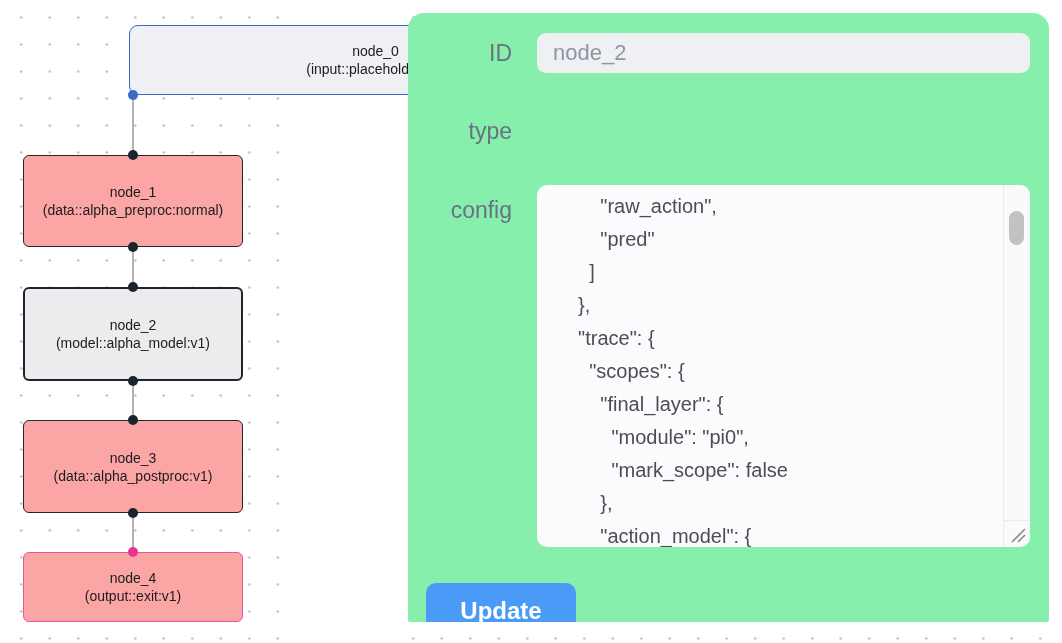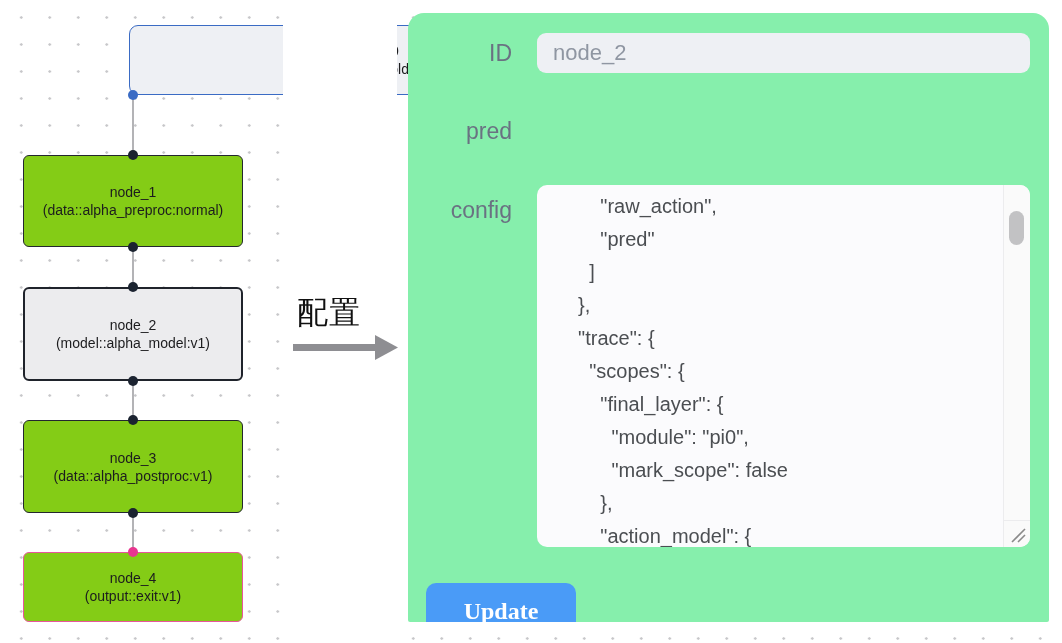--- a/index.html
+++ b/index.html
@@ -8,21 +8,21 @@
   .stage { position:relative; width:1062px; height:643px; background:#ffffff; overflow:hidden; }
 
   
   .dot-grid { position:absolute; top:0; height:643px;
     background-image: radial-gradient(circle, #c7c7ca 1.1px, transparent 1.5px);
     background-size: 28.5px 27px; }
   .dot-grid.left  { left:0;   width:282px; background-position: 7px 4px; }
   .dot-grid.right { left:397px; width:665px; background-position: 2px 4px; }
 
   
-  .node { position:absolute; left:23px; width:220px; background:#84cc16;
+  .node { position:absolute; left:23px; width:220px; background:#fca5a5;
     border:1.5px solid #23272f; border-radius:6px; display:flex; flex-direction:column;
     justify-content:center; align-items:center; text-align:center; padding:4px 9px; z-index:3; }
   .node-name { font-size:14px; line-height:18px; color:#1c1c1e; }
   .node-sub  { font-size:14px; line-height:18px; color:#1c1c1e; word-break:break-all; width:100%; }
   .node.input  { border-color:#3a6bc4; }
   .node.selected { background:#ececee; border-width:2px; border-color:#1f232b; }
   .node.output { border-color:#e8559b; }
 
   .edge { position:absolute; left:132px; width:2px; background:#b3b3b6; z-index:2; }
   .handle { position:absolute; left:128px; width:10px; height:10px; border-radius:50%;
@@ -56,21 +56,21 @@
     line-height:33px; color:#4b4e52; padding:5px 6px 5px 30px; overflow:hidden; }
   .config-scrollbar { position:absolute; right:0; top:0; width:27px; bottom:27px;
     border-left:1px solid #ececee; background:#fafafa; }
   .config-thumb { position:absolute; left:5px; top:26px; width:15px; height:34px;
     border-radius:8px; background:#c2c2c4; }
   .resize-corner { position:absolute; right:0; bottom:0; width:27px; height:27px;
     border-left:1px solid #ececee; border-top:1px solid #ececee; background:#fafafa; }
 
   .update-btn { position:absolute; left:18px; top:570px; width:150px; height:56px;
     background:#4a9bf7; color:#ffffff; border:none; border-radius:10px;
-    font-family:Liberation Serif, serif; font-size:24px; font-weight:bold;
+    font-family:Liberation Sans, sans-serif; font-size:24px; font-weight:bold;
     text-align:center; line-height:52px; cursor:pointer; }
 </style>
 </head>
 <body>
 
 <div class="stage">
 
   <div class="dot-grid left"></div>
   <div class="dot-grid right"></div>
 
@@ -102,33 +102,26 @@
 
   <span class="handle blue" style="top:90px;"></span>
   <span class="handle" style="top:150px;"></span>
   <span class="handle" style="top:242px;"></span>
   <span class="handle" style="top:282px;"></span>
   <span class="handle" style="top:376px;"></span>
   <span class="handle" style="top:415px;"></span>
   <span class="handle" style="top:508px;"></span>
   <span class="handle pink" style="top:547px;"></span>
 
-  <div class="annotation">
-    <div class="annotation-label">配置</div>
-    <svg class="annotation-arrow" width="106" height="28" viewBox="0 0 106 28">
-      <rect x="0" y="10" width="84" height="7" fill="#8e8e92"></rect>
-      <polygon points="82,1 105,13.5 82,26" fill="#8e8e92"></polygon>
-    </svg>
-  </div>
 
   <div class="panel">
     <div class="field-label label-id">ID</div>
     <div class="input input-id">node_2</div>
 
-    <div class="field-label label-type">pred</div>
+    <div class="field-label label-type">type</div>
 
     <div class="field-label label-config">config</div>
     <div class="config-box">
       <div class="config-text">      "raw_action",
       "pred"
     ]
   },
   "trace": {
     "scopes": {
       "final_layer": {

